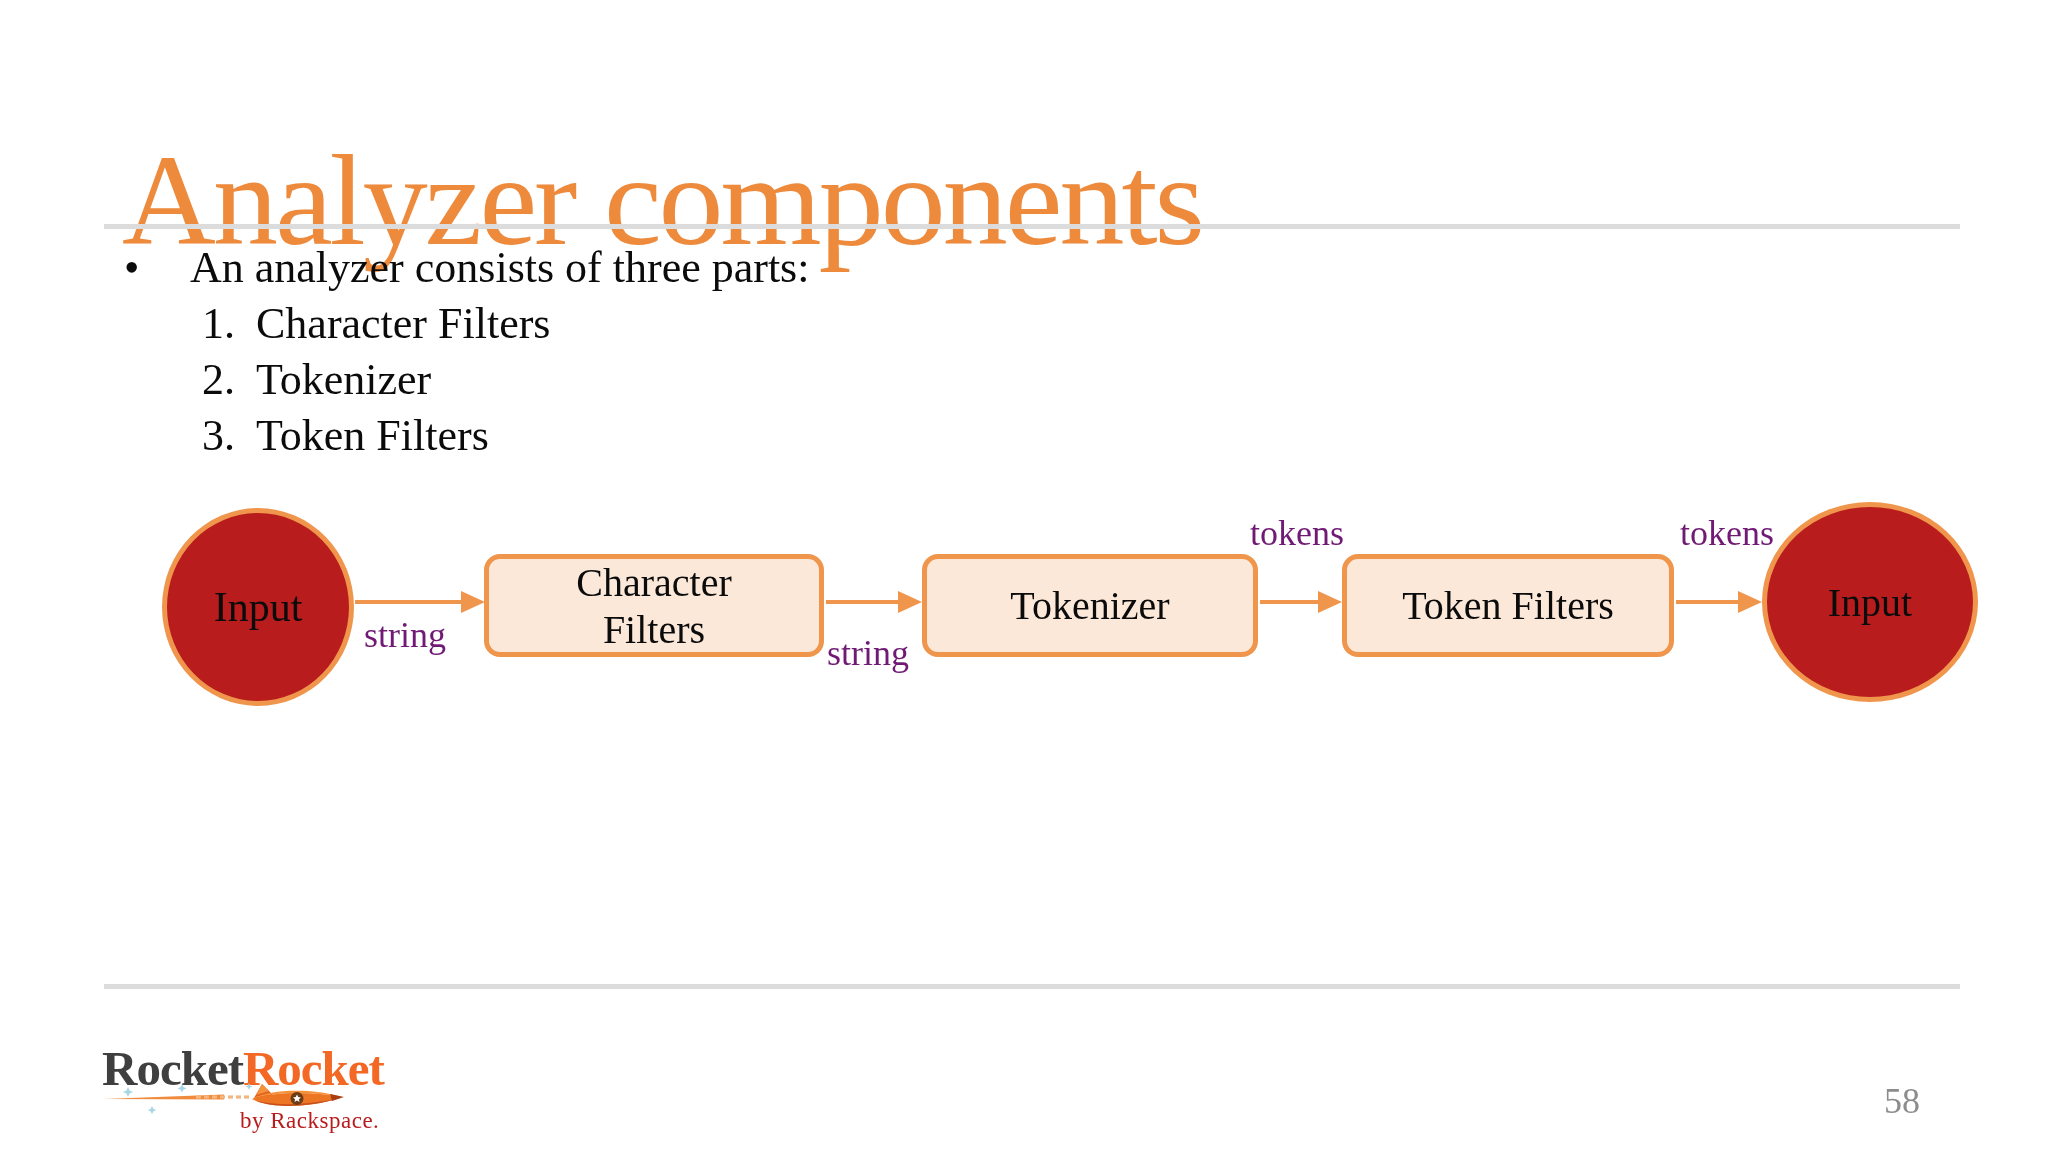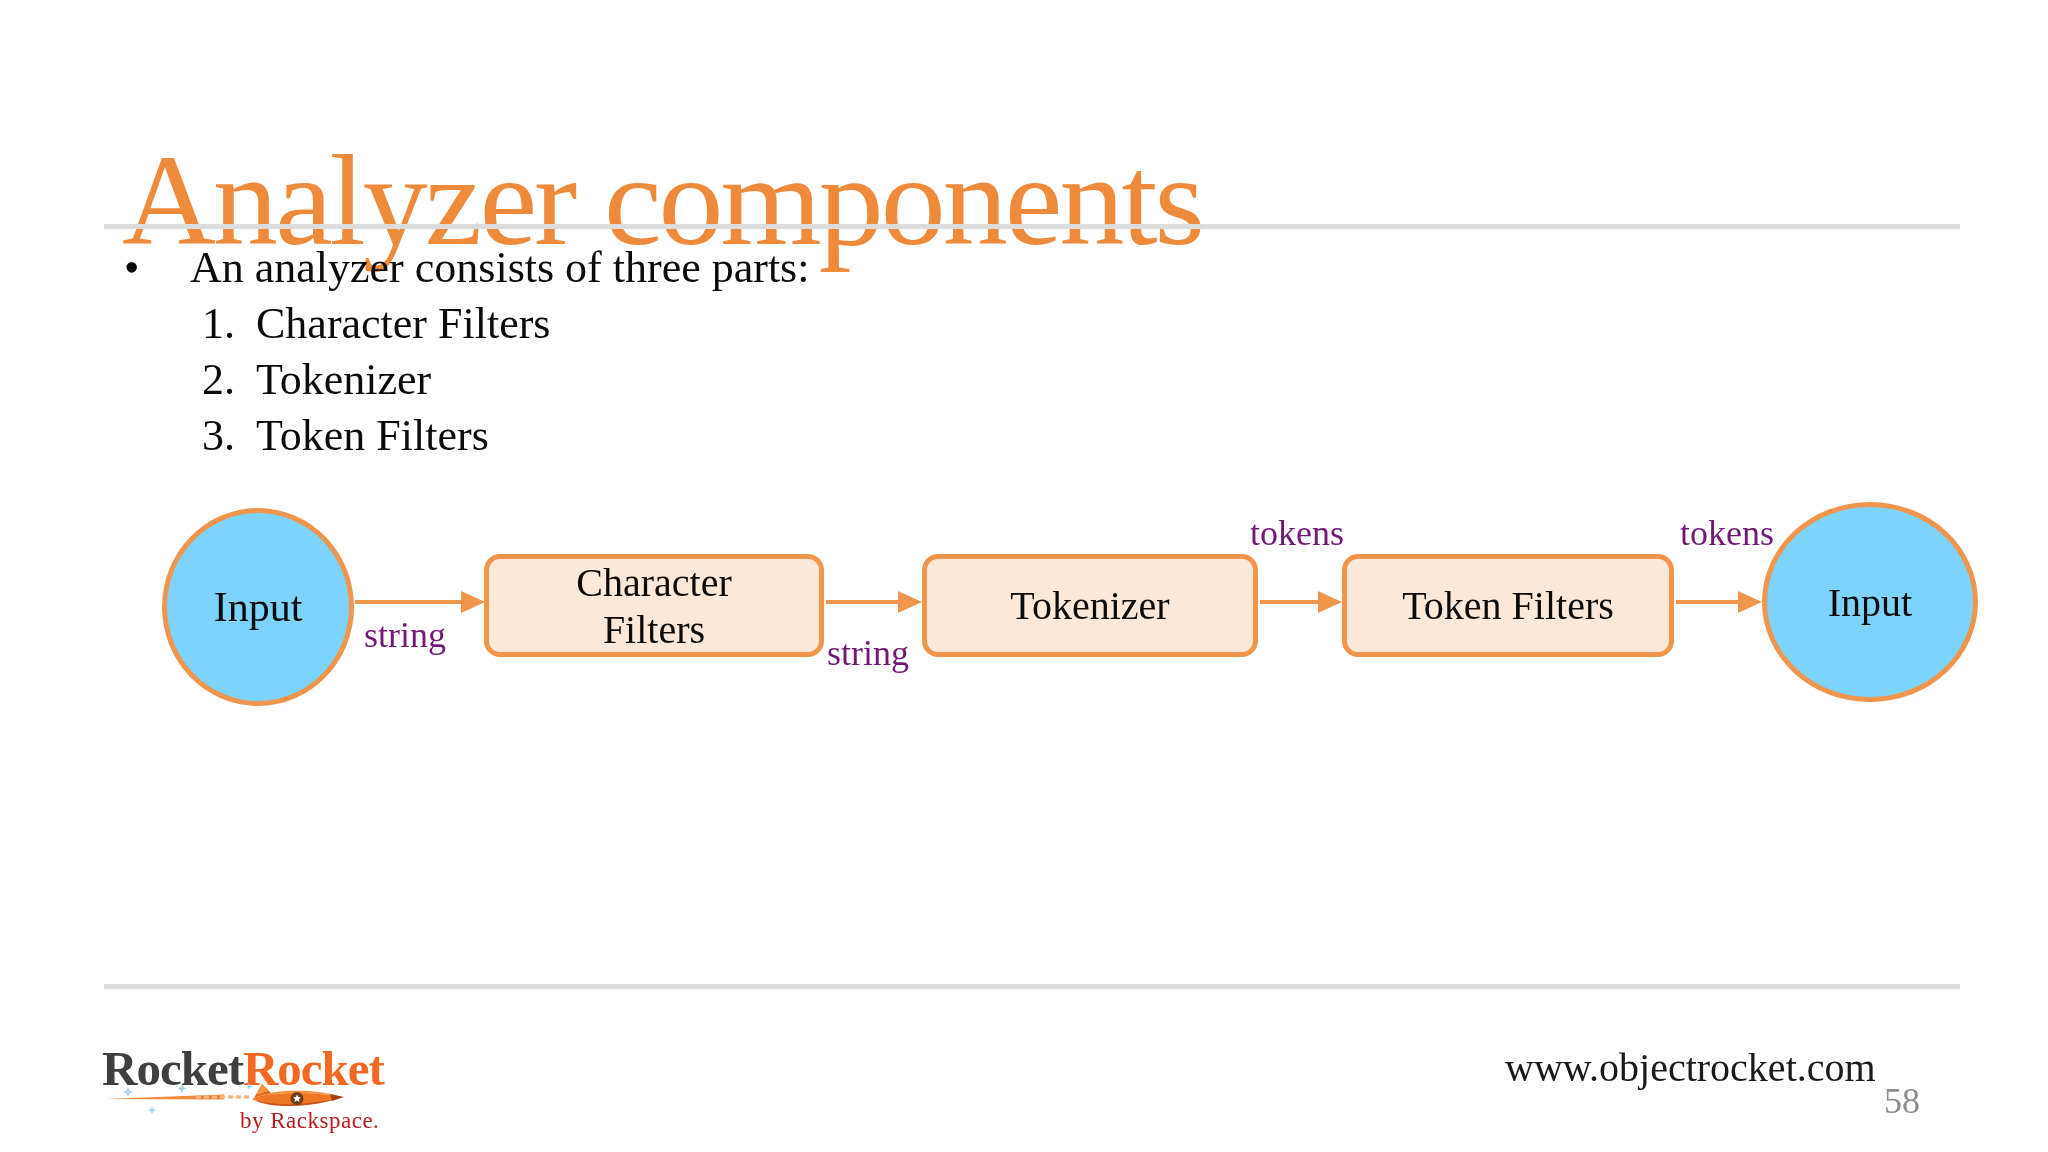--- a/index.html
+++ b/index.html
@@ -47,21 +47,21 @@
   .bullet-row { display: flex; }
   .bullet-dot { width: 66px; padding-left: 4px; }
   .num-item { display: flex; margin-left: 82px; }
   .num-item .num { width: 54px; }
 
   
   .node-circle {
     position: absolute;
     border: 5px solid #F0954C;
     border-radius: 50%;
-    background: #7dd3fc;
+    background: #b91c1c;
     display: flex;
     align-items: center;
     justify-content: center;
     font-size: 42px;
     color: #0b0b0b;
     box-sizing: border-box;
   }
   .node-box {
     position: absolute;
     border: 5px solid #F0954C;
@@ -243,16 +243,15 @@
     <path d="M152 19 C175 24 205 23 236 16 C205 26 170 26 152 19 Z" fill="#C8501A"></path>
 
     <path d="M226 12 L240 15 L228 19 Z" fill="#A93E12"></path>
 
     <circle cx="193" cy="16.5" r="6.5" fill="#6B3D16"></circle>
     <path d="M193 12.5 l1.2 2.6 2.8 0.3 -2.1 1.9 0.6 2.8 -2.5 -1.5 -2.5 1.5 0.6 -2.8 -2.1 -1.9 2.8 -0.3 z" fill="#ffffff"></path>
   </svg>
 
   <div class="logo-byline">by Rackspace.</div>
 
-  <div class="footer-url">www.objectrocket.com</div>
   <div class="page-number">58</div>
 
 </div>
 
 </body></html>

